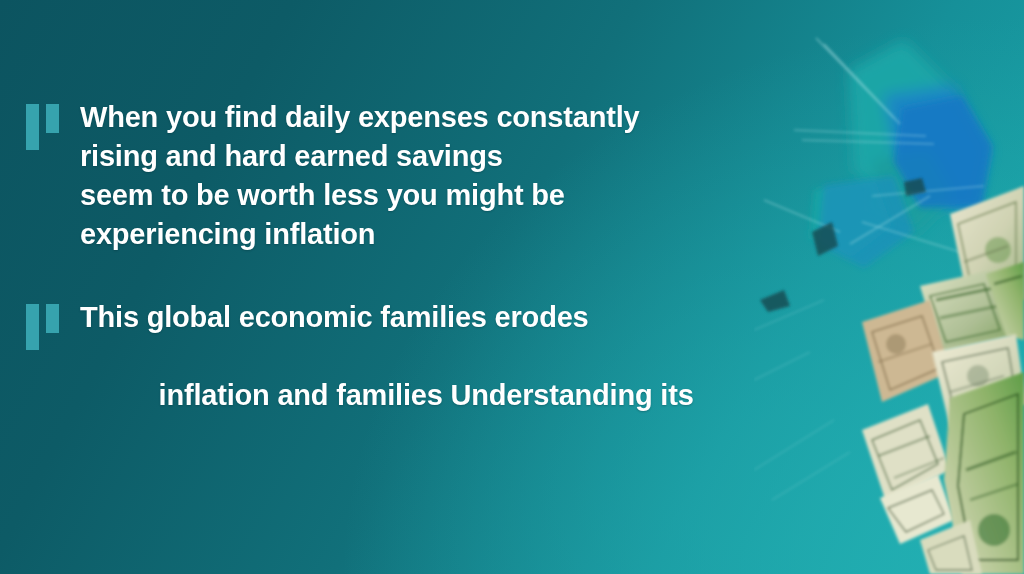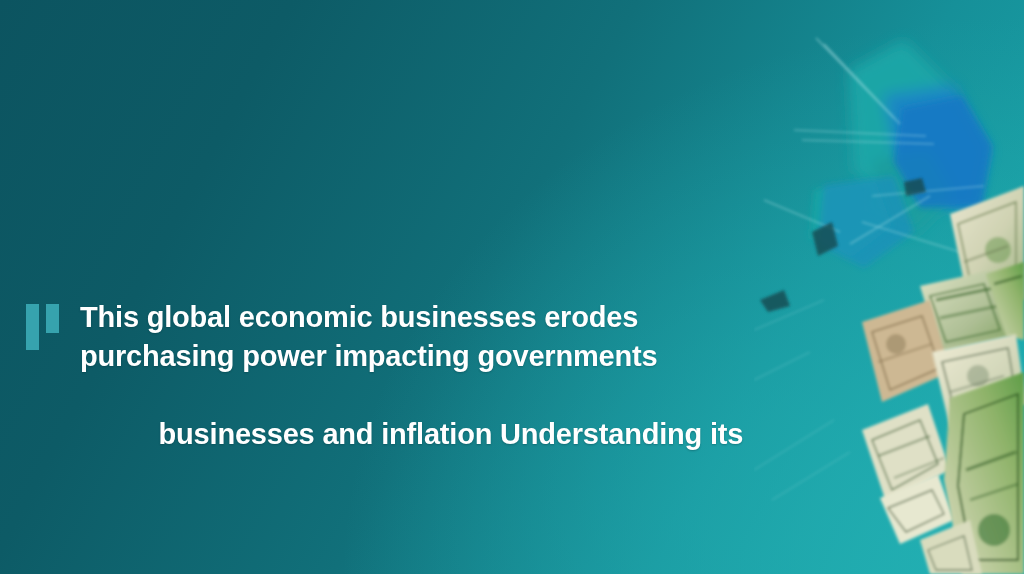--- a/index.html
+++ b/index.html
@@ -203,29 +203,40 @@
 
       <g filter="url(#soft)">
         <path d="M166 540 L216 520 L228 574 L176 574 Z" fill="#d9dcbe"></path>
         <path d="M174 550 L210 536 L218 570 L182 570 Z" fill="none" stroke="#66795a" stroke-width="1.3"></path>
       </g>
     </svg>
   </div>
 
   <div class="content">
 
+    <div class="block block-1">
+      <div class="marker">
+        <span class="bar-tall"></span>
+        <span class="bar-short"></span>
+      </div>
+      <div class="lines">
+        <div class="line">When you find daily expenses constantly</div>
+        <div class="line">rising and hard earned savings</div>
+        <div class="line">seem to be worth less you might be</div>
+        <div class="line">experiencing inflation</div>
+      </div>
+    </div>
 
     <div class="block block-2">
       <div class="marker">
         <span class="bar-tall"></span>
         <span class="bar-short"></span>
       </div>
       <div class="lines">
-        <div class="line">This global economic businesses erodes</div>
-        <div class="line">purchasing power impacting governments</div>
+        <div class="line">This global economic families erodes</div>
         <div class="line">
-          <span>businesses and inflation Understanding its</span>
+          <span>inflation and families Understanding its</span>
         </div>
       </div>
     </div>
 
   </div>
 </div>
 
 </body></html>

